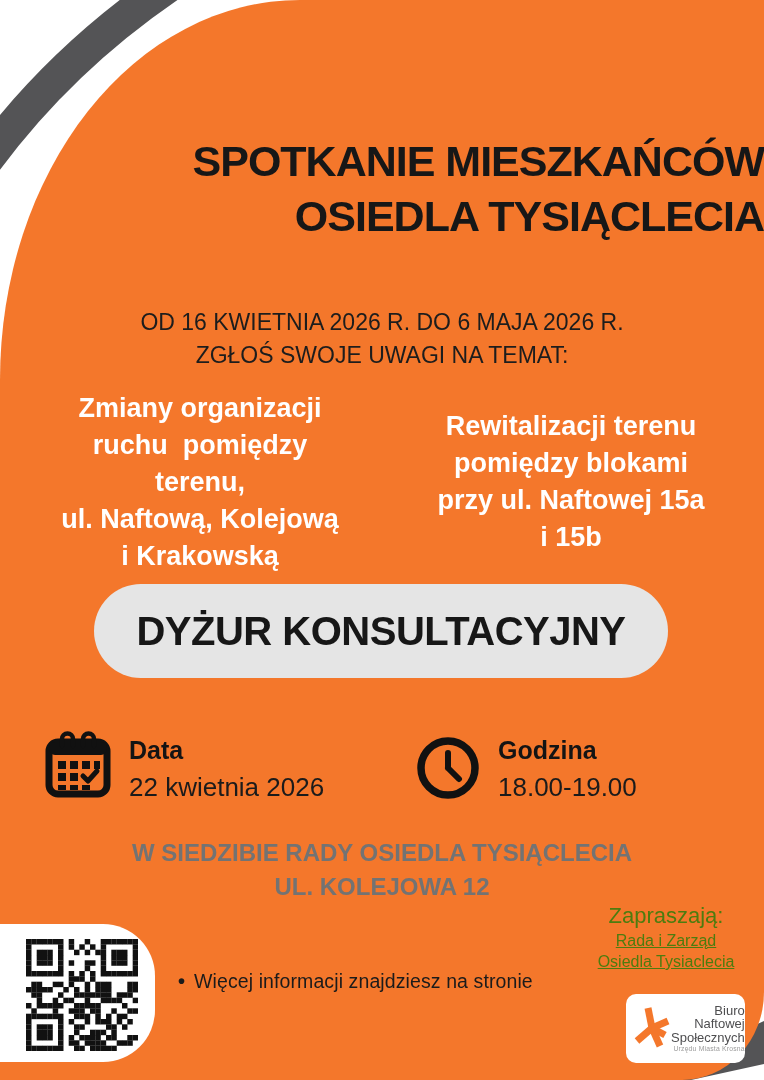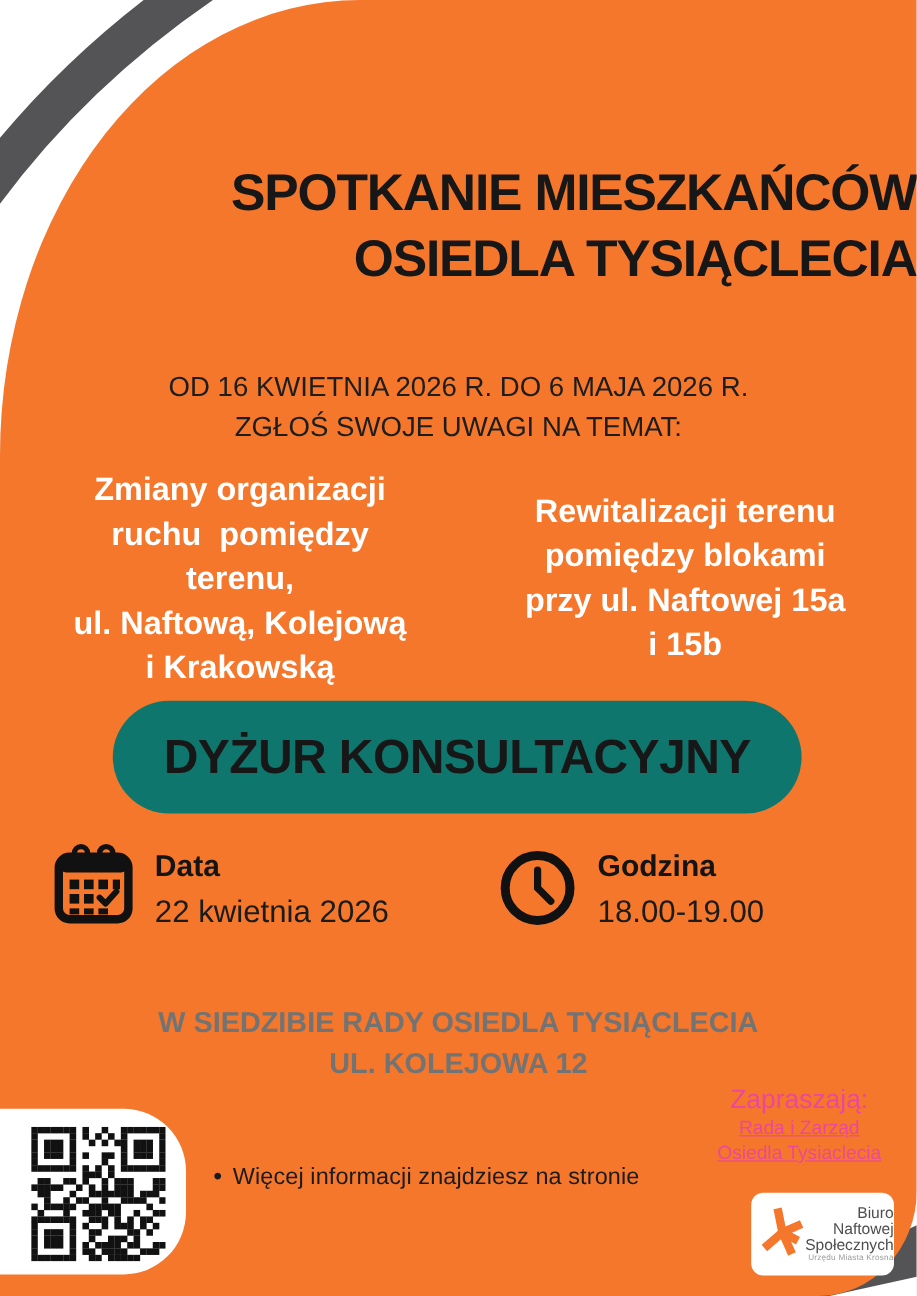--- a/index.html
+++ b/index.html
@@ -22,36 +22,36 @@
   }
   .subtitle{
     top:306px;left:0;right:0;text-align:center;
     color:#1d1d1d;font-weight:500;font-size:23px;line-height:33px;letter-spacing:0px;
   }
   .topic{color:#ffffff;font-weight:700;text-align:center;font-size:27px;line-height:37px;}
   .topic div{white-space:pre-wrap;}
   .topic-left{top:390px;left:28px;width:344px;}
   .topic-right{top:408px;left:398px;width:346px;}
   .pill{
-    top:584px;left:94px;width:574px;height:94px;background:#0f766e;border-radius:47px;
+    top:584px;left:94px;width:574px;height:94px;background:#e5e5e5;border-radius:47px;
     display:flex;align-items:center;justify-content:center;
     color:var(--color-ink,#171717);font-weight:800;font-size:40px;letter-spacing:-0.5px;
   }
-  .detail{display:flex;align-items:center;}
+  .detail{display:flex;align-items:flex-end;margin-top:28px;}
   .detail-date{top:702px;left:45px;}
   .detail-time{top:702px;left:416px;}
   .detail .icon{flex:0 0 auto;}
   .detail .texts{margin-left:18px;padding-top:2px;}
   .detail .label{color:#141414;font-weight:800;font-size:25px;line-height:32px;}
   .detail .value{color:#1b1b1b;font-weight:400;font-size:26px;line-height:34px;margin-top:4px;}
   .venue{
     top:836px;left:0;right:0;text-align:center;
     color:#737373;font-weight:800;font-size:24px;line-height:34px;
   }
-  .invite{top:902px;right:12px;width:172px;text-align:center;color:#ec4899;}
+  .invite{top:902px;right:12px;width:172px;text-align:center;color:#4d7c0f;}
   .invite .heading{font-size:22px;font-weight:500;line-height:28px;}
   .invite .line{font-size:16px;font-weight:400;line-height:21px;text-decoration:underline;}
   .invite .line:first-of-type{margin-top:9px;}
   .qr-box{
     top:924px;left:-40px;width:195px;height:138px;background:#ffffff;
     border-radius:0 52px 52px 0;z-index:2;
   }
   .qr-box svg{position:absolute;left:66px;top:15px;}
   .info{top:968px;left:178px;display:flex;color:#1b1b1b;}
   .info .bullet{font-size:20px;font-weight:700;line-height:27px;margin-right:9px;}

